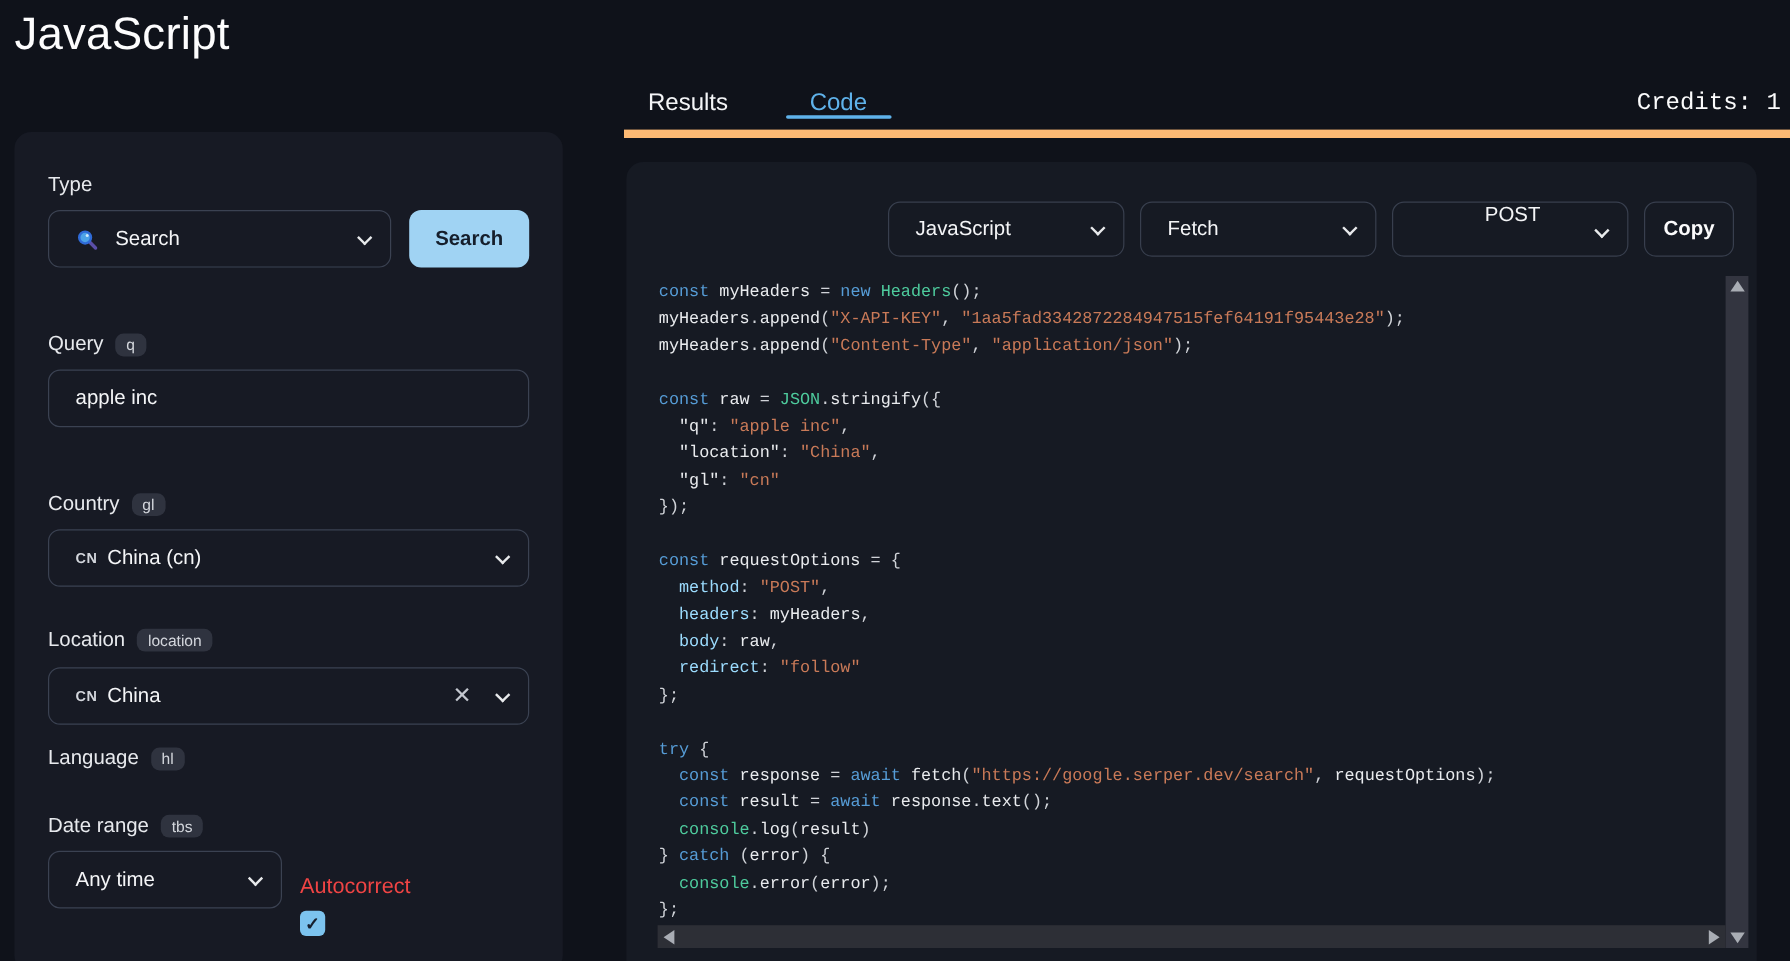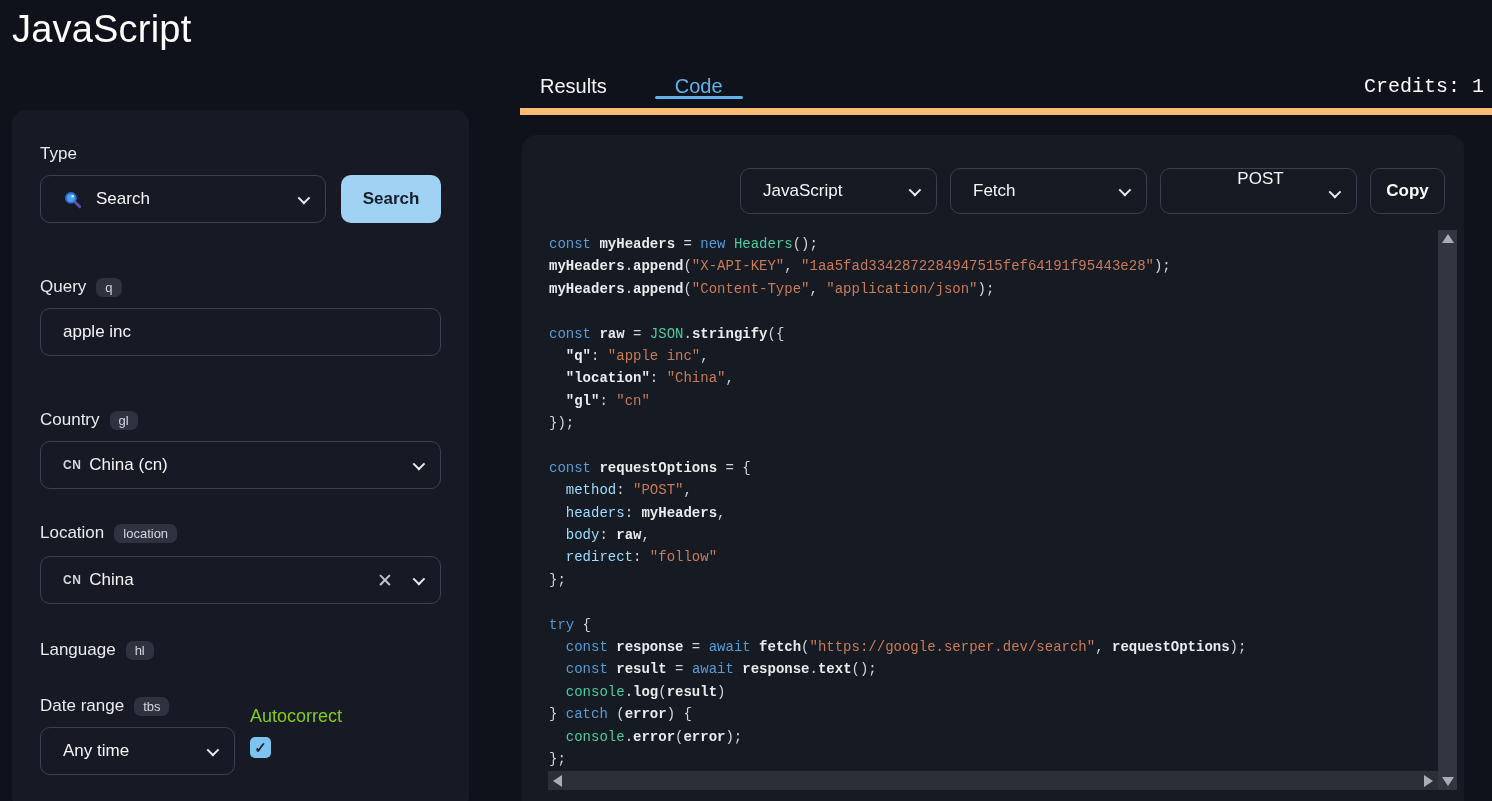--- a/index.html
+++ b/index.html
@@ -48,21 +48,21 @@
     font-family:"Liberation Sans", sans-serif; cursor:pointer;
   }
   .mt-type { margin-top:0; }
   .group { margin-top:52px; }
   .group-first { margin-top:0; }
   .search-icon-svg { width:19px; height:19px; margin-right:14px; flex:none; }
   .select-value-gap { margin-right:auto; }
   .daterange-row { display:flex; }
   .dr-select { width:195px; }
   .autocorrect-col { margin-left:15px; padding-top:12px; }
-  .autocorrect-label { font-size:18px; color:#84cc16; }
+  .autocorrect-label { font-size:18px; color:#ef4444;margin-top:40px; }
   .checkbox {
     margin-top:10px; width:21px; height:21px; border-radius:5px;
     background:#7cc3ee; display:flex; align-items:center; justify-content:center;
     color:#17202e; font-size:15px; font-weight:bold; cursor:pointer;
   }
 
   
   .tabs-row {
     position:absolute; left:520px; right:0; top:64px; height:51px;
     border-bottom:7px solid #fdba74; display:flex; align-items:center;gap:28px;
@@ -94,21 +94,21 @@
   .copy-btn { left:848px; width:75px; justify-content:center; font-weight:bold; color:#fbfbfc;
     font-family:"Liberation Sans", sans-serif; }
 
   .code-block {
     position:absolute; left:27px; top:98px; width:888px; height:538px;
     font-family:"Liberation Mono","DejaVu Sans Mono",monospace;
     font-size:14px; line-height:22.4px; white-space:pre; overflow:hidden;
   }
   .code-line { height:22.4px; }
   .tk-kw   { color:#569cd6; }
-  .tk-id   { color:#e9ebee; font-weight:bold; }
+  .tk-id   { color:#e9ebee; font-weight:normal; }
   .tk-cls  { color:#4ecb9d; }
   .tk-str  { color:#c97a58; }
   .tk-prop { color:#9cdcfe; }
   .tk-pun  { color:#d0d3d8; }
 
   
   .v-scrollbar {
     position:absolute; left:916px; top:95px; width:19px; height:560px;
     background:#333540; display:flex; flex-direction:column; align-items:center;
     justify-content:space-between; padding:4px 0;
@@ -176,21 +176,21 @@
       <span class="param-badge">location</span>
     </div>
     <div class="control" style="margin-top:11px;">
       <span class="cc-code">CN</span>
       <span>China</span>
       <span class="clear-x">✕</span>
       <span class="chev"></span>
     </div>
   </div>
 
-  <div class="group" style="margin-top:34px;">
+  <div class="group" style="margin-top:16px;">
     <div class="field-label-row">
       <span class="field-label">Language</span>
       <span class="param-badge">hl</span>
     </div>
   </div>
 
   <div class="group" style="margin-top:32px;">
     <div class="daterange-row">
       <div>
         <div class="field-label-row">

